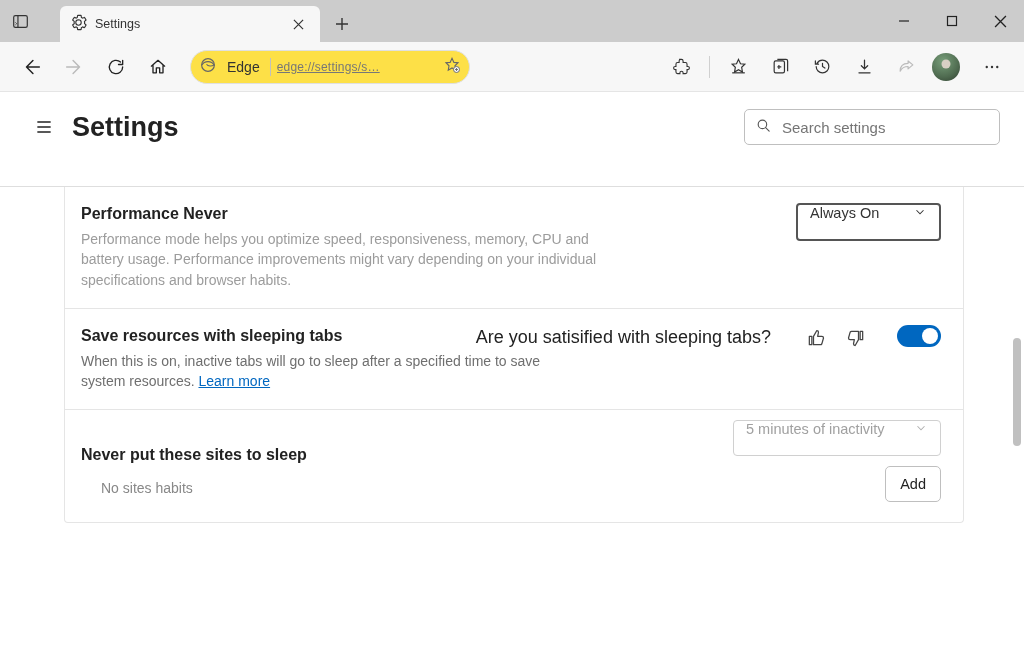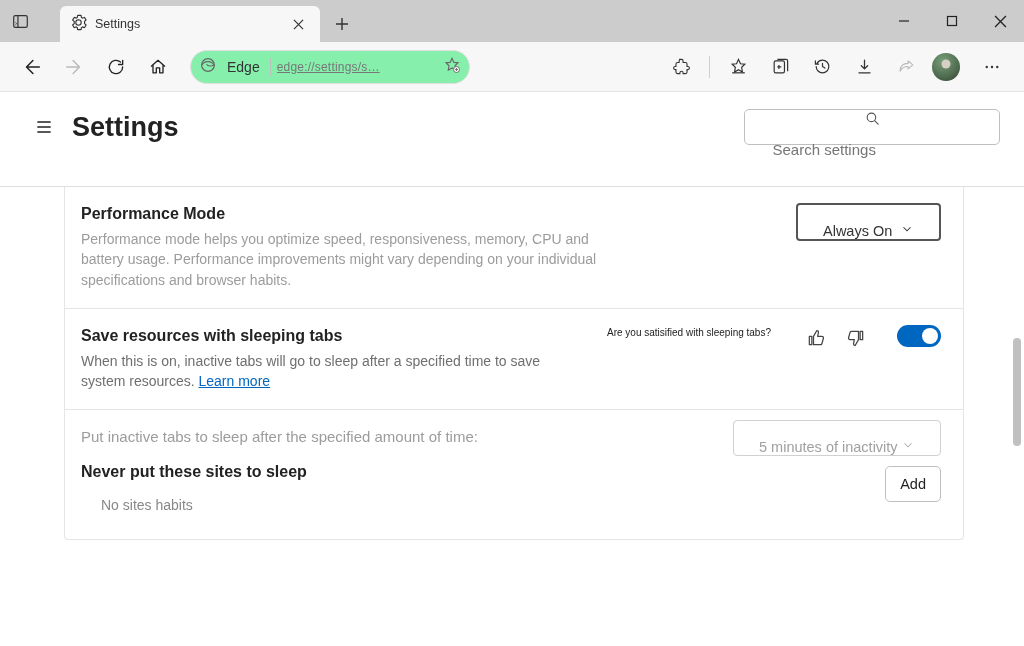--- a/index.html
+++ b/index.html
@@ -13,55 +13,55 @@
     .tab svg { flex-shrink: 0; }
     .tab-title { flex: 1; font-size: 12.5px; color: #333; }
     .tab-close { width: 24px; height: 24px; display: flex; align-items: center; justify-content: center; border-radius: 4px; }
     .newtab-btn { width: 36px; height: 36px; display: flex; align-items: center; justify-content: center; margin-left: 4px; }
     .winctrls { display: flex; }
     .winctrl { width: 48px; display: flex; align-items: center; justify-content: center; }
 
     
     .toolbar { height: 50px; background: #f7f7f7; border-bottom: 1px solid #e5e5e5; display: flex; align-items: center; padding: 0 12px; gap: 2px; }
     .tbtn { width: 40px; height: 38px; display: flex; align-items: center; justify-content: center; border-radius: 6px; }
-    .address-bar { flex: 0 0 280px; height: 34px; background: #86efac; border: 1px solid #e0e0e0; border-radius: 18px; display: flex; align-items: center; padding: 0 8px; margin: 0 10px; gap: 6px; }
+    .address-bar { flex: 0 0 280px; height: 34px; background: #fde047; border: 1px solid #e0e0e0; border-radius: 18px; display: flex; align-items: center; padding: 0 8px; margin: 0 10px; gap: 6px; }
     .addr-divider { width: 1px; height: 18px; background: #c0c0c0; }
     .addr-text { font-size: 12px; color: #777; letter-spacing: 0.2px; flex: 1; overflow: hidden; text-overflow: ellipsis; white-space: nowrap; text-decoration: underline; }
     .addr-prefix { font-size: 14px; color: #333; padding: 0 4px; }
     .toolbar-divider { width: 1px; height: 22px; background: #d0d0d0; margin: 0 6px; }
     .right-tools { display: flex; align-items: center; margin-left: auto; gap: 2px; }
     .avatar { width: 28px; height: 28px; border-radius: 50%; background: radial-gradient(circle at 40% 30%, #789f7a 0%, #4f6b50 60%, #2e3d2e 100%); margin: 0 10px 0 4px; position: relative; overflow: hidden; }
     .avatar::after { content:""; position:absolute; left:50%; top:42%; transform:translate(-50%,-50%); width:9px; height:9px; background:#d8d0c4; border-radius:50%; }
     .fwd-disabled svg path { stroke: #bbb; }
 
     
     .settings-header { height: 70px; display: flex; align-items: center; padding: 0 24px; }
     .hamburger { width: 40px; height: 40px; display: flex; align-items: center; justify-content: center; border-radius: 6px; }
     .page-title { font-size: 27px; font-weight: 600; color: #222; margin-left: 8px; }
-    .search-box { margin-left: auto; width: 256px; height: 36px; border: 1px solid #bfbfbf; border-radius: 5px; display: flex; align-items: center; padding: 0 10px; gap: 10px; flex-direction: column; }
+    .search-box { margin-left: auto; width: 256px; height: 36px; border: 1px solid #bfbfbf; border-radius: 5px; display: flex; align-items: center; padding: 0 10px; gap: 10px; }
     .search-box input { border: none; outline: none; font-size: 15px; color: #333; flex: 1; background: transparent; }
 
     
     .content { height: 484px; position: relative; overflow: hidden; }
     .hrule { height: 1px; background: #dedede; margin: 24px 0 0 0; }
     .scrollbar { position: absolute; right: 3px; top: 176px; width: 8px; height: 108px; background: #c0c0c0; border-radius: 5px; }
 
     .panel { margin: 0 60px 0 64px; border: 1px solid #e5e5e5; border-top: none; border-radius: 0 0 4px 4px; background: #fff; }
     .row { border-top: 1px solid #e5e5e5; padding: 18px 22px 18px 16px; position: relative; }
     .row:first-child { border-top: none; }
     .row-title { font-size: 16px; font-weight: 600; color: #222; }
     .row-desc { font-size: 14px; color: #6f6f6f; margin-top: 6px; max-width: 540px; line-height: 1.45; }
     .row-desc.dim { color: #9c9c9c; }
     .row-desc .link { color: #0067c0; text-decoration: underline; cursor: pointer; }
     .row-desc.narrow { max-width: 490px; }
 
-    .dropdown { position: absolute; right: 22px; top: 16px; width: 145px; height: 38px; border: 2px solid #555; border-radius: 4px; display: flex; align-items: flex-end; padding: 0 25px; font-size: 14.5px; color: #333; justify-content: space-between; }
+    .dropdown { position: absolute; right: 22px; top: 16px; width: 145px; height: 38px; border: 2px solid #555; border-radius: 4px; display: flex; align-items: flex-start; padding: 0 12px; font-size: 14.5px; color: #333; justify-content: space-between; }
     .dropdown svg { flex-shrink: 0; }
 
-    .satisfy { position: absolute; right: 192px; top: 18px; font-size: 10px; color: #222; margin-left: 20px; }
+    .satisfy { position: absolute; right: 192px; top: 18px; font-size: 18px; color: #222; margin-left: 20px; }
     .thumbs { position: absolute; right: 90px; top: 12px; display: flex; gap: 6px; }
     .thumb { width: 34px; height: 34px; display: flex; align-items: center; justify-content: center; border-radius: 4px; }
 
     .toggle { position: absolute; right: 22px; top: 16px; width: 44px; height: 22px; background: #0067c0; border-radius: 11px; }
     .toggle::after { content: ""; position: absolute; right: 3px; top: 3px; width: 16px; height: 16px; background: #fff; border-radius: 50%; }
 
     .dropdown.inactive { position: absolute; right: 22px; top: 10px; width: 208px; height: 36px; border: 1px solid #d0d0d0; color: #a0a0a0; font-size: 14.5px; }
     .row.inactive .row-title { color: #9c9c9c; font-weight: 400; font-size: 15px; }
 
     .add-btn { position: absolute; right: 22px; top: 56px; height: 36px; padding: 0 14px; border: 1px solid #bfbfbf; border-radius: 5px; background: #fff; display: flex; align-items: center; font-size: 14.5px; color: #222; }
@@ -217,21 +217,21 @@
     <input type="text" placeholder="Search settings" style="">
   </div>
 </div>
 
 <div class="content">
   <div class="hrule"></div>
 
   <div class="panel">
 
     <div class="row">
-      <div class="row-title">Performance Mode</div>
+      <div class="row-title">Performance Never</div>
       <div class="row-desc dim">Performance mode helps you optimize speed, responsiveness, memory, CPU and battery usage. Performance improvements might vary depending on your individual specifications and browser habits.</div>
       <div class="dropdown">
         <span>Always On</span>
         <span><svg width="14" height="14" viewBox="0 0 24 24">
               <path d="M6 9l6 6 6-6" stroke="#333" stroke-width="1.8" fill="none"></path>
             </svg></span>
       </div>
     </div>
 
     <div class="row">
@@ -250,21 +250,20 @@
             <svg width="20" height="20" viewBox="0 0 24 24" fill="none">
               <path d="M17 14V4h3v10h-3zm-2-10v10l-4 7c-1 0-2-1-2-2l1-5H5a2 2 0 01-2-2l2-7a2 2 0 012-1h8z" stroke="#444" stroke-width="1.5" stroke-linejoin="round"></path>
             </svg>
           </div>
       </div>
       <div class="toggle"></div>
     </div>
 
 
     <div class="row inactive" style="padding-bottom:26px;">
-      <div class="row-title">Put inactive tabs to sleep after the specified amount of time:</div>
       <div class="dropdown inactive">
         <span>5 minutes of inactivity</span>
         <span><svg width="14" height="14" viewBox="0 0 24 24">
               <path d="M6 9l6 6 6-6" stroke="#b0b0b0" stroke-width="1.8" fill="none"></path>
             </svg></span>
       </div>
 
       <div style="height:18px"></div>
       <div class="row-title" style="color:#222; font-weight:600; font-size:16px;">Never put these sites to sleep</div>
       <div class="add-btn">

